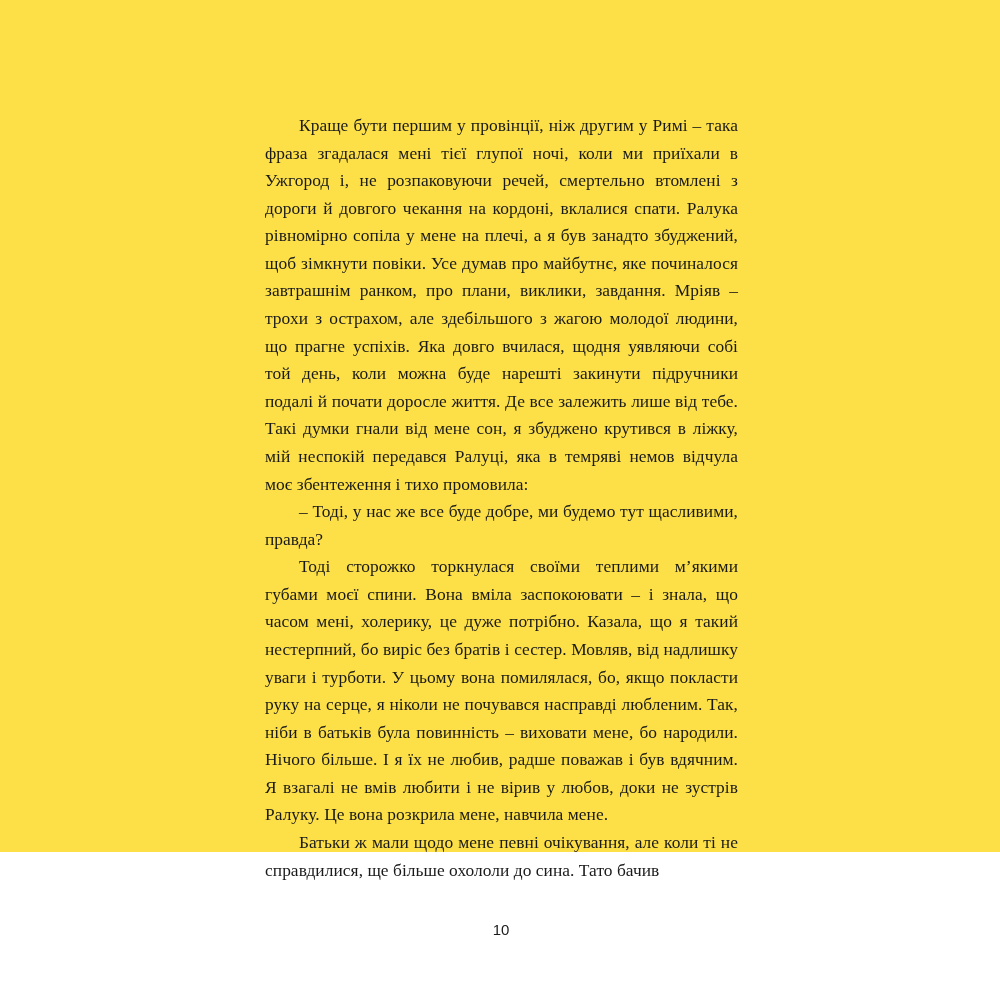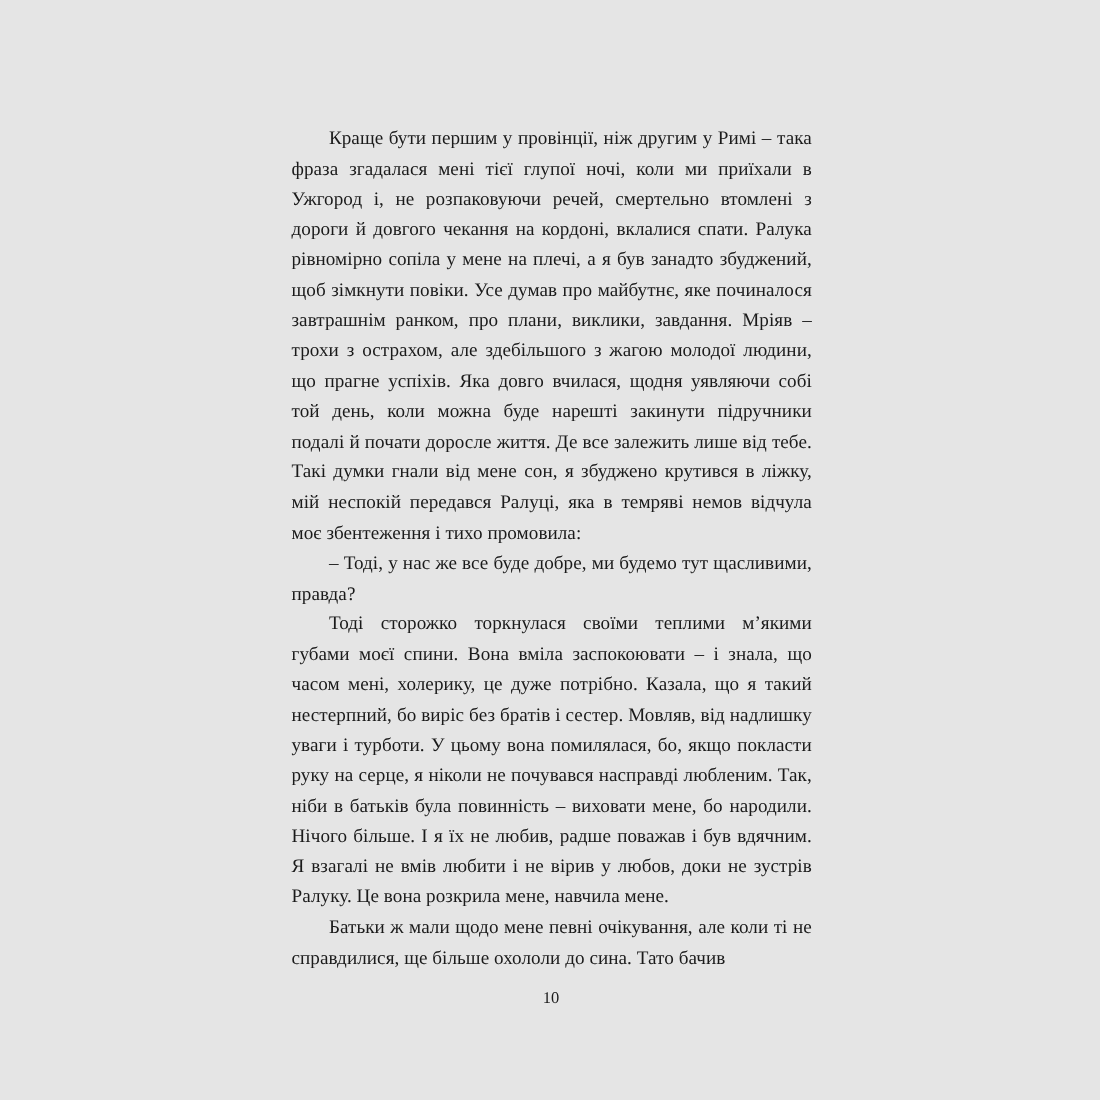--- a/index.html
+++ b/index.html
@@ -10,22 +10,22 @@
   body {
     width: 1000px;
     height: 1000px;
     font-family: "Liberation Serif", "DejaVu Serif", serif;
     color: #1a1a1a;
     overflow: hidden;
   }
   .page {
     position: relative;
     width: 1000px;
-    height: 1000px;
-    background: #e5e5e5;
+    height: 852px;
+    background: #fde047;
     box-sizing: border-box;
   }
   .text-column {
     position: absolute;
     left: 265px;
     top: 112px;
     width: 473px;
   }
   .para {
     margin: 0;
@@ -35,25 +35,25 @@
     text-justify: inter-word;
     text-indent: 34px;
     hyphens: manual;
     letter-spacing: 0.05px;
     color: #1a1a1a;
   }
   .folio {
     position: absolute;
     left: 0;
     right: 0;
-    top: 900px;
+    top: 921px;
     text-align: center;
     font-size: 15px;
     color: #1a1a1a;
-    font-family: Liberation Serif, serif;
+    font-family: Liberation Sans, sans-serif;
   }
   .folio-inner {
     display: inline-block;
     padding-left: 2px;
   }
 </style>
 </head>
 <body>
 
 <div class="page">

